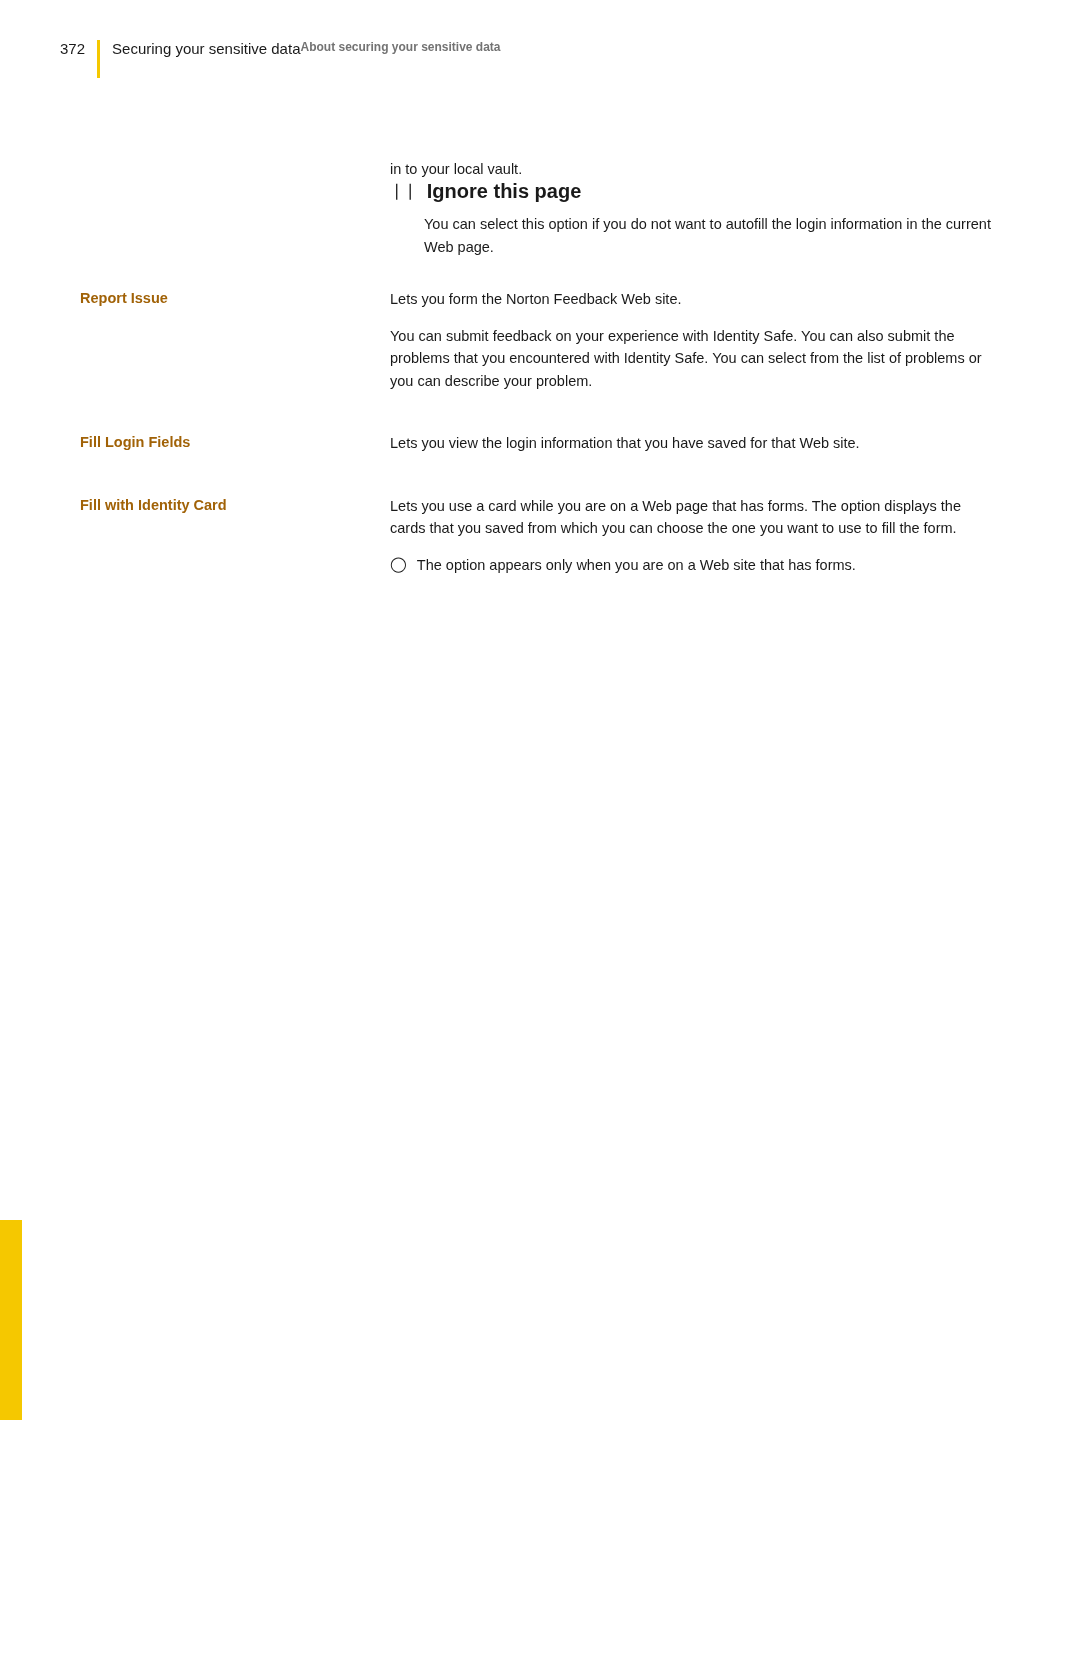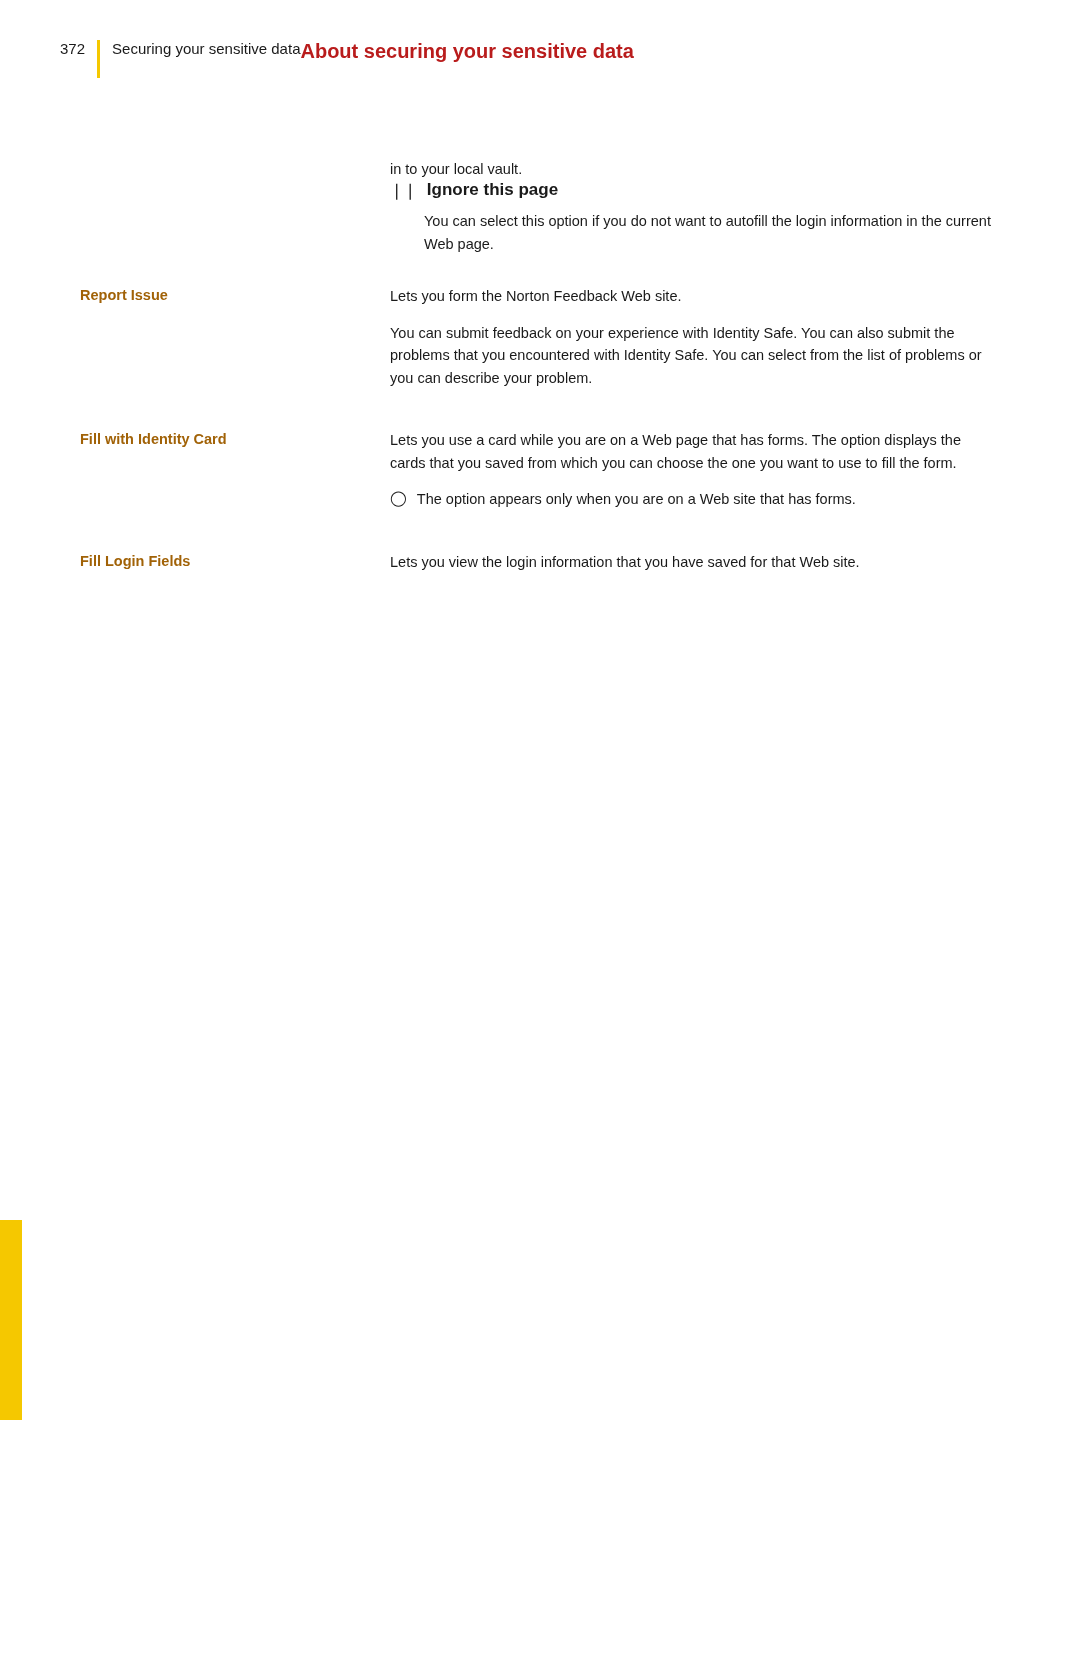--- a/index.html
+++ b/index.html
@@ -65,23 +65,23 @@
 
     .header-top-line {
       font-family: Arial, sans-serif;
       font-size: 15px;
       color: #1a1a1a;
       font-weight: normal;
     }
 
     .header-bottom-line {
       font-family: Arial, sans-serif;
-      font-size: 20px;
+      font-size: 12px;
       font-weight: bold;
-      color: #b91c1c;
+      color: #737373;
     }
 
     
     .content-area {
       display: flex;
       flex-direction: column;
       padding-left: 20px;
     }
 
     
@@ -151,21 +151,21 @@
     .bullet-icon {
       margin-right: 10px;
       margin-top: 1px;
       flex-shrink: 0;
       font-size: 16px;
       color: #1a1a1a;
     }
 
     .bullet-label {
       font-family: Arial, sans-serif;
-      font-size: 17px;
+      font-size: 20px;
       font-weight: bold;
       color: #1a1a1a;
     }
 
     .bullet-description {
       font-family: Arial, sans-serif;
       font-size: 14.5px;
       line-height: 1.55;
       color: #1a1a1a;
       margin-left: 34px;
@@ -223,36 +223,36 @@
         </div>
         <div class="bullet-description">You can select this option if you do not want to autofill the login information in the current Web page.</div>
       </div>
     </div>
 
     <div class="section-row">
       <div class="section-term">Report Issue</div>
       <div class="section-content">
         <p>Lets you form the Norton Feedback Web site.</p>
         <p>You can submit feedback on your experience with Identity Safe. You can also submit the problems that you encountered with Identity Safe. You can select from the list of problems or you can describe your problem.</p>
+      </div>
+    </div>
+
+    <div class="section-row">
+      <div class="section-term">Fill Login Fields</div>
+      <div class="section-content">
+        <p>Lets you view the login information that you have saved for that Web site.</p>
       </div>
     </div>
 
     <div class="section-row">
       <div class="section-term">Fill with Identity Card</div>
       <div class="section-content">
         <p>Lets you use a card while you are on a Web page that has forms. The option displays the cards that you saved from which you can choose the one you want to use to fill the form.</p>
         <div class="note-item">
           <span class="note-icon">◯</span>
           <span class="note-text">The option appears only when you are on a Web site that has forms.</span>
         </div>
       </div>
     </div>
 
-    <div class="section-row">
-      <div class="section-term">Fill Login Fields</div>
-      <div class="section-content">
-        <p>Lets you view the login information that you have saved for that Web site.</p>
-      </div>
-    </div>
-
   </div>
 
 </div>
 
 </body></html>

